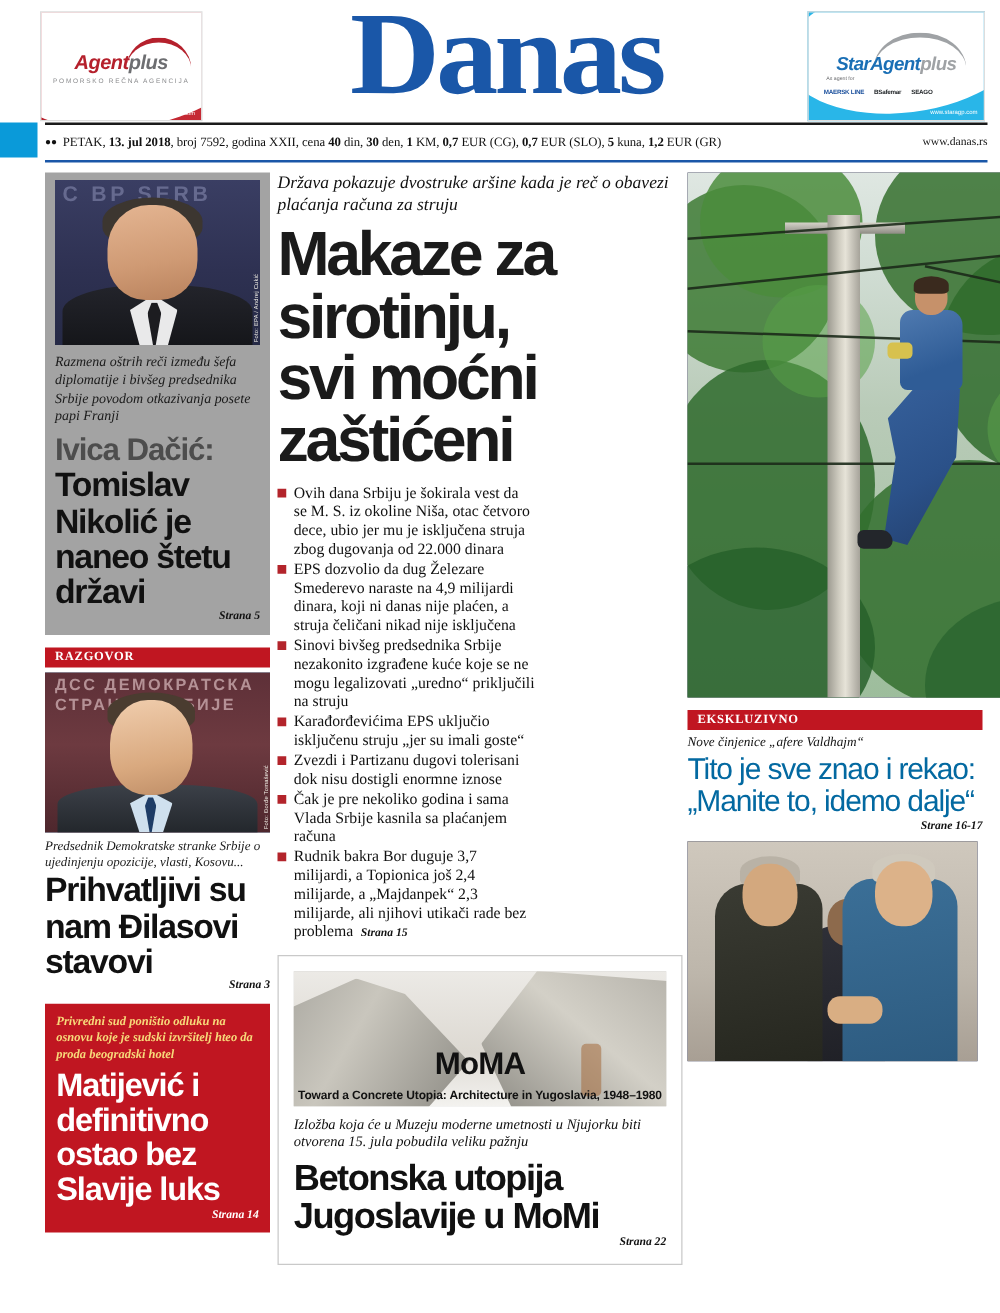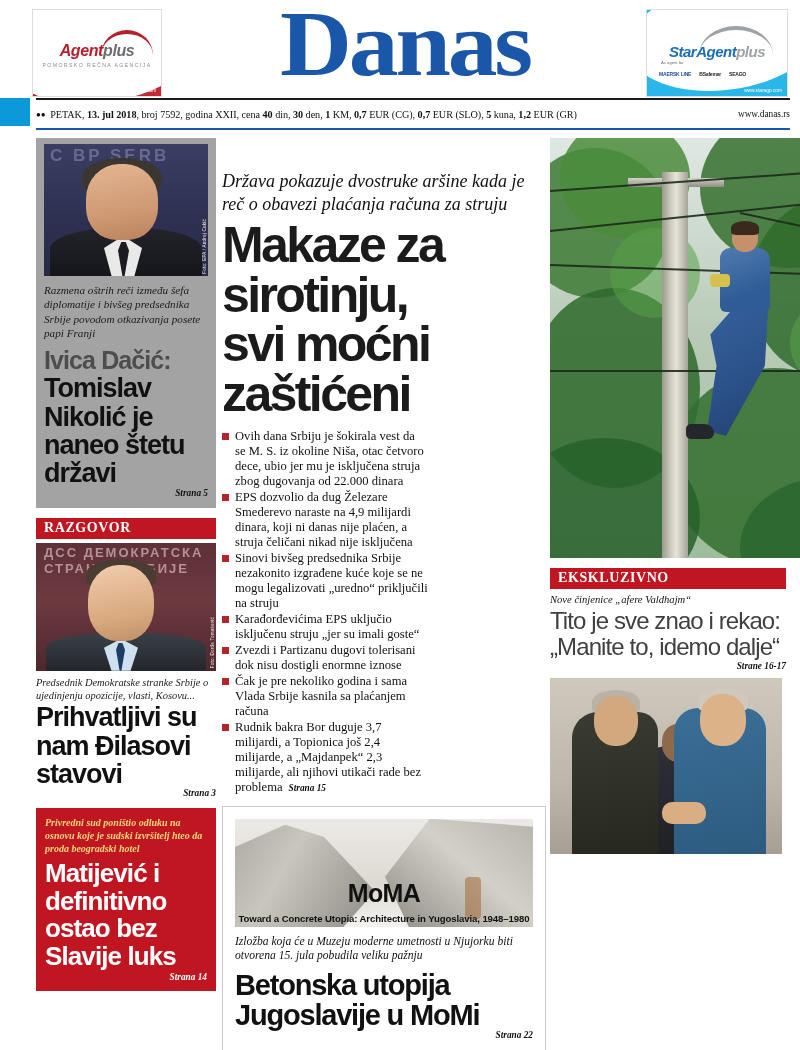--- a/index.html
+++ b/index.html
@@ -159,21 +159,21 @@
   .pageref{
     font-family:"Liberation Serif", serif;font-style:italic;font-weight:bold;
     font-size:9.3px;color:#111;text-align:right;display:block;
   }
   .pageref.inline{display:inline;margin-left:6px;}
 
   
   .seclabel{
     background:#c01621;color:#fff;
     font-family:"Liberation Serif", serif;font-weight:bold;
-    font-size:14px;letter-spacing:.6px;
+    font-size:10px;letter-spacing:.6px;
     padding:2px 8px 3px 8px;display:block;
   }
 
   .jov-photo{width:180px;height:128px;margin-top:4px;}
   .jov-photo .bg{position:absolute;inset:0;background:linear-gradient(180deg,#5e3038 0%,#6d3a40 45%,#4e272d 100%);}
   .jov-photo .dss{
     position:absolute;left:8px;top:2px;right:4px;height:34px;color:#caa9ad;
     font-size:13px;font-weight:bold;letter-spacing:2px;line-height:1.25;opacity:.8;overflow:hidden;
   }
   .jov-photo .head{
@@ -205,21 +205,21 @@
   }
   .red-hl{
     font-size:26px;font-weight:bold;color:#fff;line-height:1.06;
     letter-spacing:-.9px;margin-top:5px;
   }
   .red-box .pageref{color:#fff;margin-top:1px;}
 
   
   .lead-kicker{
     font-family:"Liberation Serif", serif;font-style:italic;
-    font-size:18px;color:#111;line-height:1.25;margin-top:32px;
+    font-size:14px;color:#111;line-height:1.25;
   }
   .lead-hl{
     font-size:50px;font-weight:bold;color:#1b1b1b;line-height:.99;
     letter-spacing:-2.6px;margin-top:6px;
   }
   .mid-split{display:flex;gap:10px;margin-top:10px;}
   .bullets{width:206px;}
   .bullets ul{list-style:none;margin:0;padding:0;}
   .bullets li{
     font-family:"Liberation Serif", serif;
@@ -302,21 +302,21 @@
     font-size:29px;font-weight:bold;color:#111;line-height:1.05;
     letter-spacing:-1.2px;margin-top:6px;
   }
 
   
   .eks-kicker{
     font-family:"Liberation Serif", serif;font-style:italic;
     font-size:10.6px;color:#111;margin-top:5px;
   }
   .eks-hl{
-    font-size:24px;font-weight:500;color:#404040;line-height:1.1;
+    font-size:24px;font-weight:500;color:#0369a1;line-height:1.1;
     letter-spacing:-.9px;margin-top:3px;
   }
   .tito-photo{width:232px;height:176px;margin-top:7px;}
   .tito-photo .bg{position:absolute;inset:0;background:linear-gradient(180deg,#cfc8bd 0%,#bdb6ab 60%,#a89f94 100%);}
   .tito-photo .manL{
     position:absolute;left:22px;bottom:0;width:86px;height:142px;
     background:linear-gradient(170deg,#3a3b33 0%,#26271f 100%);border-radius:26px 20px 0 0;
   }
   .tito-photo .headL{
     position:absolute;left:44px;top:18px;width:44px;height:50px;border-radius:46%;

